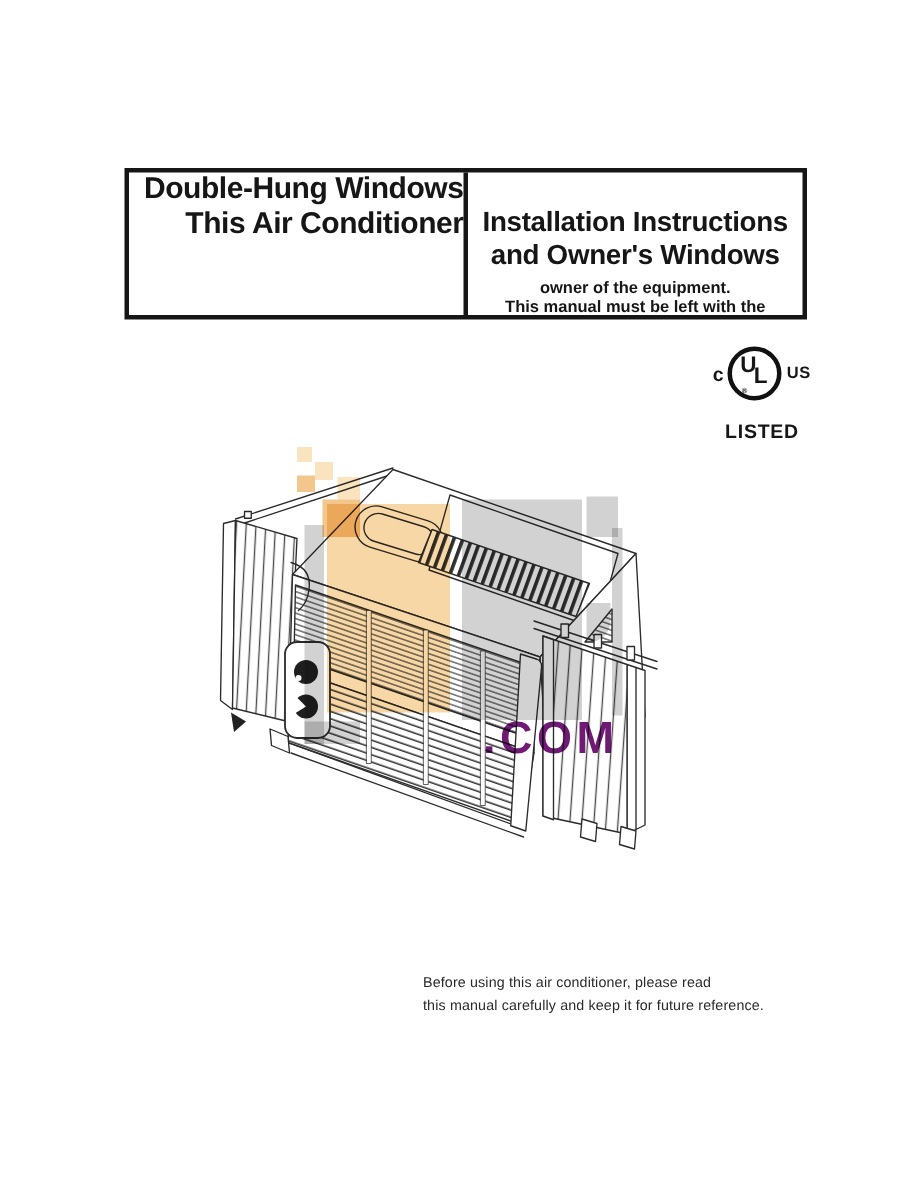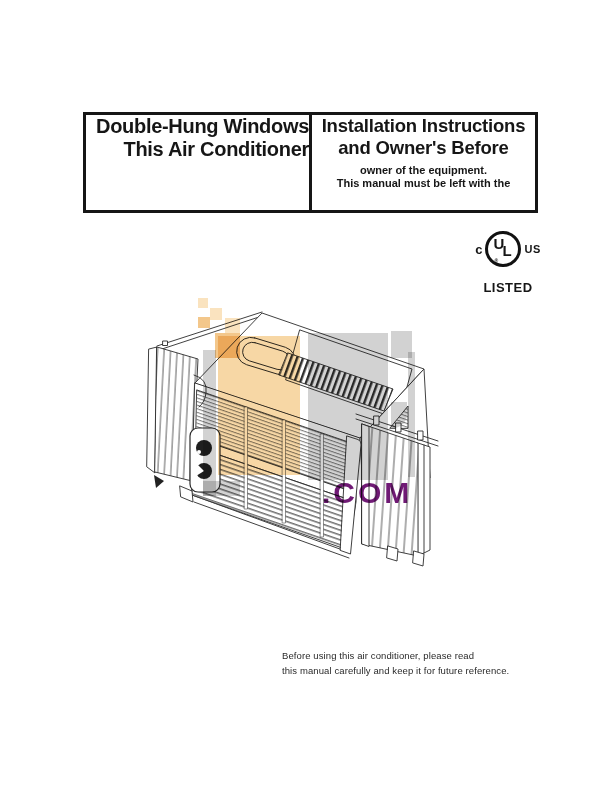--- a/index.html
+++ b/index.html
@@ -5,21 +5,21 @@
   html,body{margin:0;padding:0;background:#ffffff;}
   body{width:612px;height:792px;position:relative;overflow:hidden;
        font-family:"Liberation Sans",sans-serif;color:#161616;}
 
   
   .header-box{position:absolute;left:83px;top:112px;width:449px;height:95px;
               border:3px solid #161616;display:flex;background:#fff;}
   .header-cell{box-sizing:border-box;}
   .header-cell.left{width:226px;border-right:3px solid #161616;text-align:right;
                     }
-  .header-cell.right{flex:1;text-align:center;}
+  .header-cell.right{flex:1;text-align:center;margin-top:22px;}
   .product-title{font-size:20px;font-weight:bold;line-height:23px;letter-spacing:-.3px;}
   .manual-title{font-size:18.5px;font-weight:bold;line-height:22px;letter-spacing:-.2px;}
   .manual-note{font-size:11px;font-weight:bold;line-height:13px;margin-top:5px;}
 
   
   .ul-mark{position:absolute;left:470px;top:231px;width:76px;text-align:center;}
   .ul-row{display:flex;align-items:center;justify-content:center;gap:3px;}
   .ul-c{font-size:13px;font-weight:bold;}
   .ul-us{font-size:11px;font-weight:bold;letter-spacing:.5px;}
   .ul-circle{width:30px;height:30px;border:3.5px solid #111;border-radius:50%;
@@ -50,21 +50,21 @@
 <div class="header-box">
   <div class="header-cell left">
     <div class="product-title">
       <div>Double-Hung Windows</div>
       <div>This Air Conditioner</div>
     </div>
   </div>
   <div class="header-cell right">
     <div class="manual-title">
       <div>Installation Instructions</div>
-      <div>and Owner's Before</div>
+      <div>and Owner's Windows</div>
     </div>
     <div class="manual-note">
       <div>owner of the equipment.</div>
       <div>This manual must be left with the</div>
     </div>
   </div>
 </div>
 
 <div class="ul-mark">
   <div class="ul-row">

